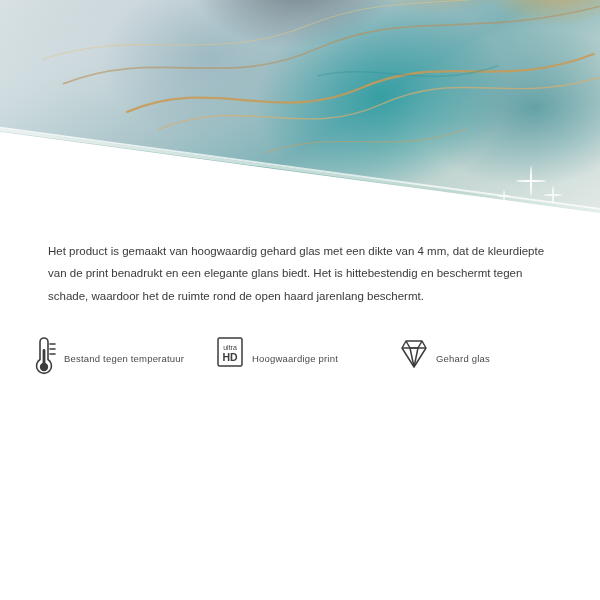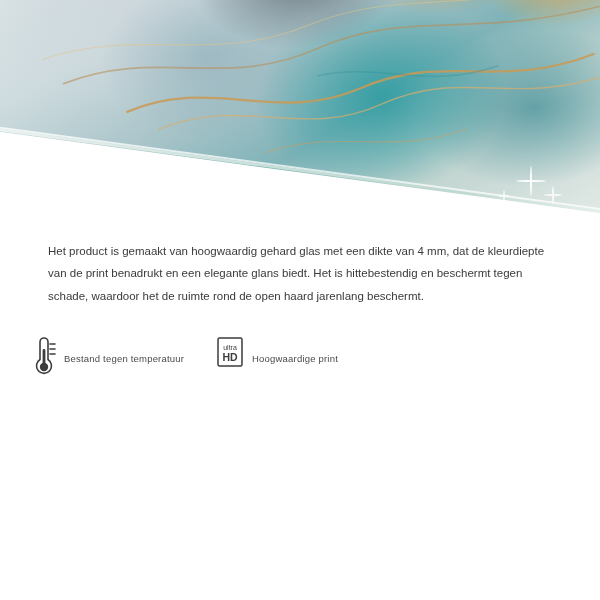--- a/index.html
+++ b/index.html
@@ -191,17 +191,31 @@
         <svg width="44" height="40" viewBox="0 0 44 40">
           <rect x="10" y="4" width="24" height="28" rx="1.5" fill="none" stroke="#3d3d3d" stroke-width="1.5"></rect>
           <text x="22" y="16" text-anchor="middle" font-family="Liberation Sans, sans-serif" font-size="7" fill="#3d3d3d">ultra</text>
           <text x="22" y="27" text-anchor="middle" font-family="Liberation Sans, sans-serif" font-size="10.5" font-weight="bold" fill="#3d3d3d">HD</text>
         </svg>
       </div>
       <div class="feature-label">Hoogwaardige print</div>
     </div>
 
 
+    <div class="feature">
+      <div class="feature-icon">
+        <svg width="44" height="40" viewBox="0 0 44 40">
+          <g fill="none" stroke="#3d3d3d" stroke-width="1.5" stroke-linejoin="round">
+            <path d="M10,14 L14,7 H30 L34,14 L22,33 Z"></path>
+            <path d="M10,14 H34"></path>
+            <path d="M14,7 L18,14 L22,33"></path>
+            <path d="M30,7 L26,14 L22,33"></path>
+            <path d="M18,14 H26"></path>
+          </g>
+        </svg>
+      </div>
+      <div class="feature-label">Gehard glas</div>
+    </div>
 
 
 
   </div>
 </div>
 
 </body></html>

